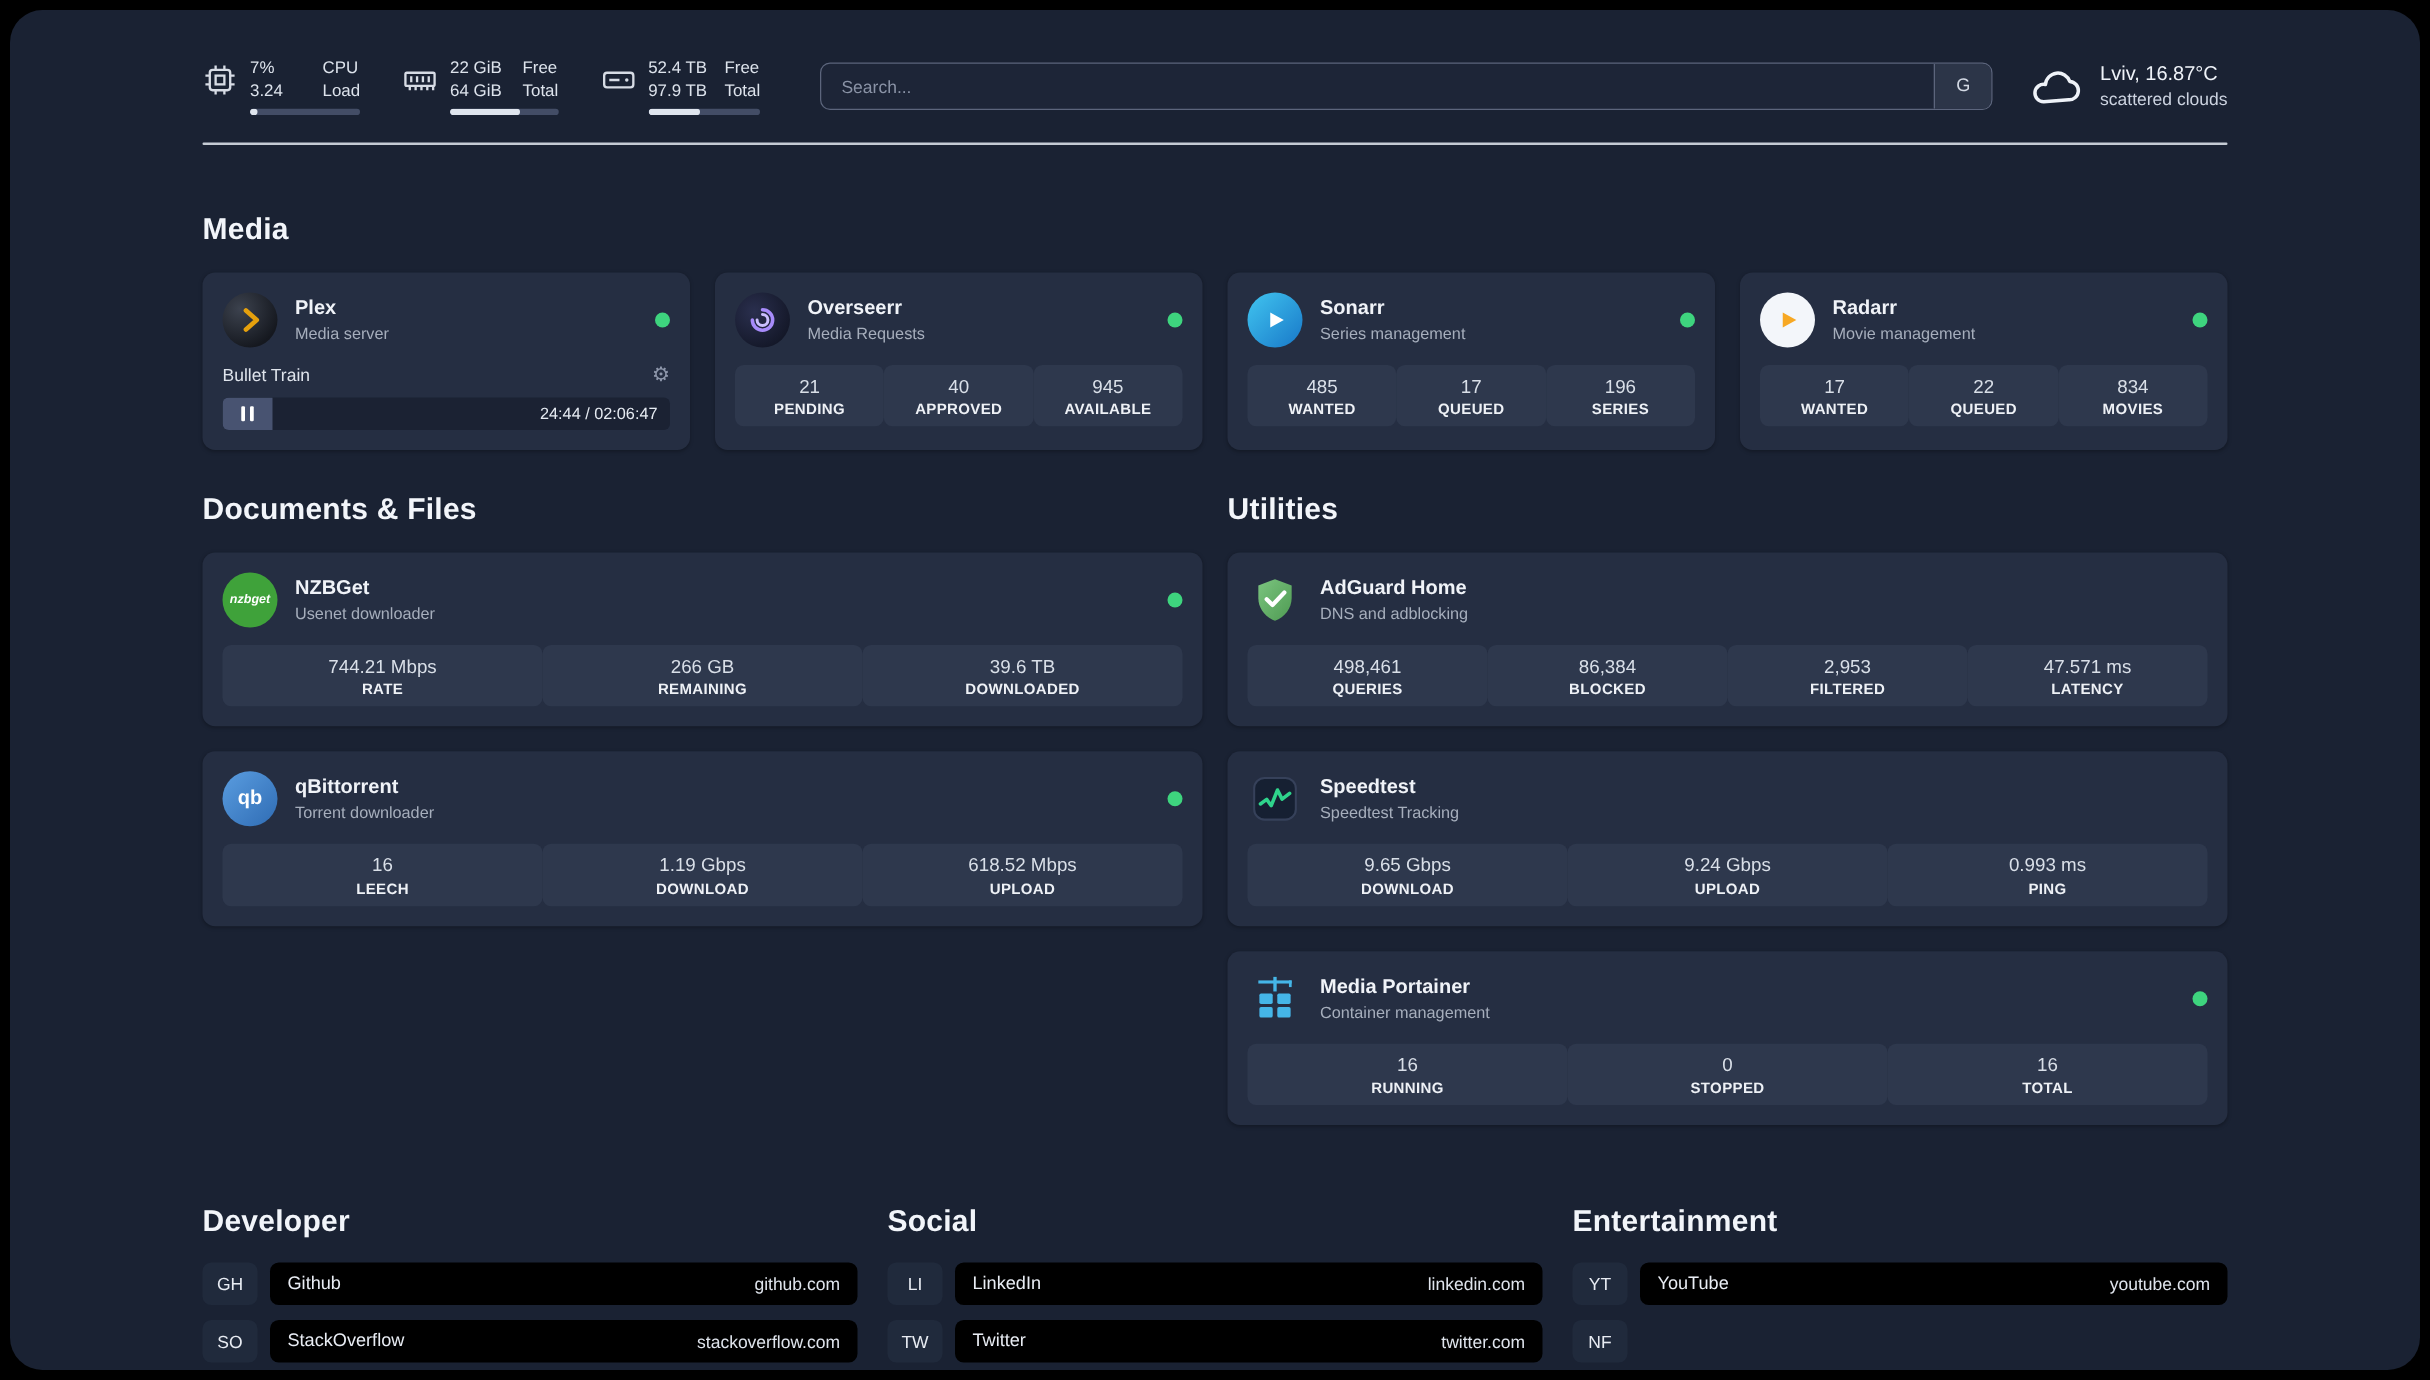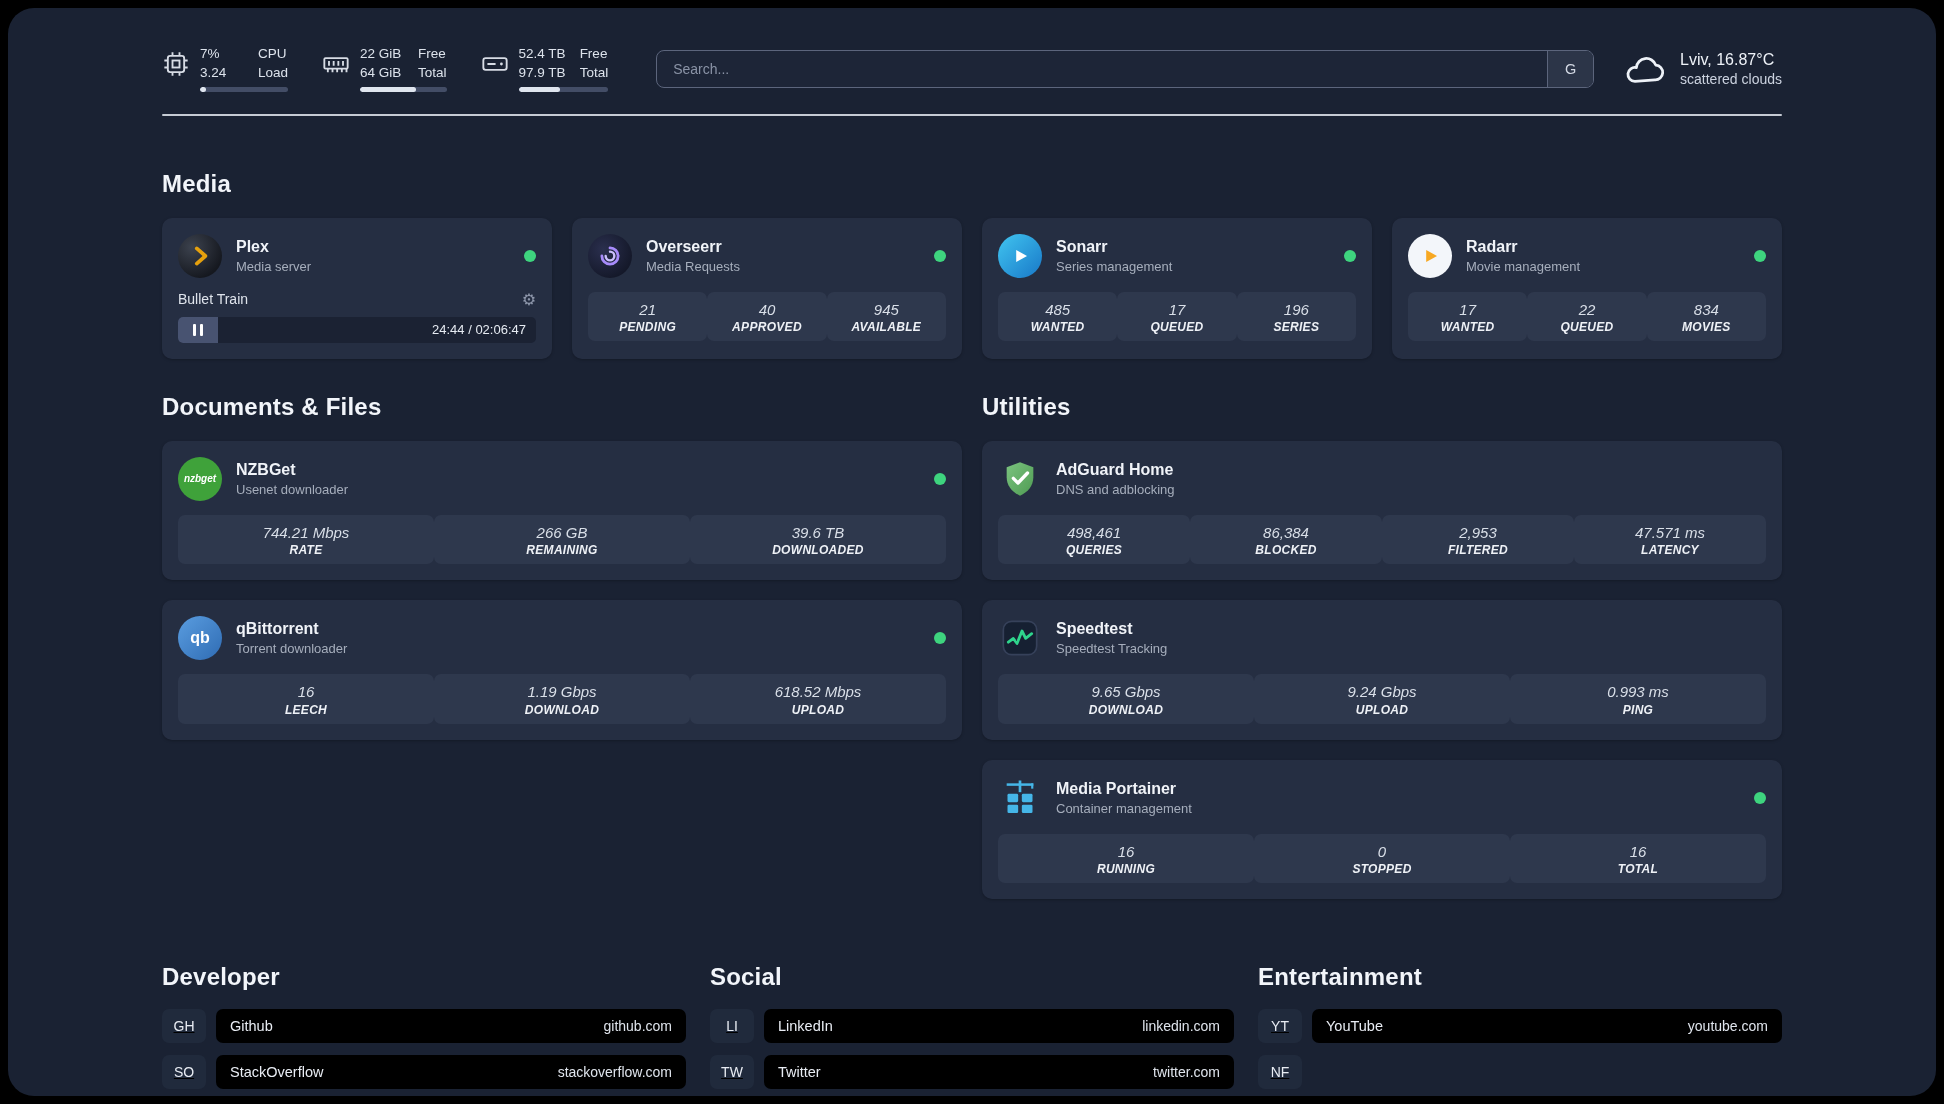--- a/index.html
+++ b/index.html
@@ -46,21 +46,21 @@
   .mid-grid { display: grid; grid-template-columns: 1fr 1fr; gap: 20px; margin-top: 34px; align-items: start; }
   .col-stack { display: flex; flex-direction: column; gap: 20px; }
 
   .card { background: #252e42; border-radius: 10px; padding: 16px; box-shadow: 0 1px 3px rgba(0,0,0,.25); }
   .card-head { display: flex; align-items: center; gap: 14px; }
   .titles { display: flex; flex-direction: column; gap: 3px; }
   .app-name { font-size: 16px; font-weight: 600; color: #f0f3f8; }
   .app-desc { font-size: 13px; color: #a6aebc; }
   .status-dot { margin-left: auto; width: 12px; height: 12px; border-radius: 50%; background: #3ed47e; flex: 0 0 auto; }
 
-  .stats { display: flex; gap: 0; margin-top: 14px; font-style: italic; }
+  .stats { display: flex; gap: 0; margin-top: 14px; }
   .stat { flex: 1; background: #2e384d; border-radius: 7px; padding: 8px 4px 7px; text-align: center; }
   .stat-value { font-size: 15px; color: #d9dfe8; line-height: 1.3; }
   .stat-label { font-size: 12px; font-weight: 700; color: #eef1f6; letter-spacing: .3px; margin-top: 1px; }
 
   
   .icon-circle { width: 44px; height: 44px; border-radius: 50%; flex: 0 0 auto;
     display: inline-flex; align-items: center; justify-content: center; }
   .icon-square { width: 44px; height: 44px; border-radius: 10px; flex: 0 0 auto;
     display: inline-flex; align-items: center; justify-content: center; }
   .icon-circle svg, .icon-square svg, .icon-plain svg { width: 26px; height: 26px; }
@@ -86,21 +86,21 @@
   .player-bar { margin-top: 8px; height: 26px; background: #1b2233; border-radius: 5px;
     display: flex; align-items: center; overflow: hidden; }
   .pause-chip { width: 40px; height: 100%; background: #485371; display: inline-flex;
     align-items: center; justify-content: center; gap: 4px; cursor: pointer; }
   .pause-chip i { display: block; width: 3px; height: 12px; background: #fff; border-radius: 1px; }
   .player-time { margin-left: auto; padding-right: 10px; font-size: 13px; color: #e6ebf2; }
 
   
   .bookmarks { margin-top: 64px; display: grid; grid-template-columns: repeat(3, 1fr); gap: 24px; }
   .bm-col .section-title { margin-bottom: 18px; }
-  .bm-list { display: flex; flex-direction: column; gap: 12px; text-decoration: underline; }
+  .bm-list { display: flex; flex-direction: column; gap: 12px; }
   .bm-row { display: flex; align-items: center; gap: 10px; cursor: pointer; }
   .bm-abbr { min-width: 44px; height: 34px; border-radius: 7px; background: #202a3c;
     display: inline-flex; align-items: center; justify-content: center;
     color: #e8ecf3; font-size: 14px; }
   .bm-bar { flex: 1; height: 34px; background: #000000; border-radius: 7px;
     display: flex; align-items: center; justify-content: space-between; padding: 0 14px; }
   .bm-name { font-size: 14.5px; color: #e9edf4; }
   .bm-url { font-size: 14px; color: #dfe4ec; }
 </style>
 </head>

